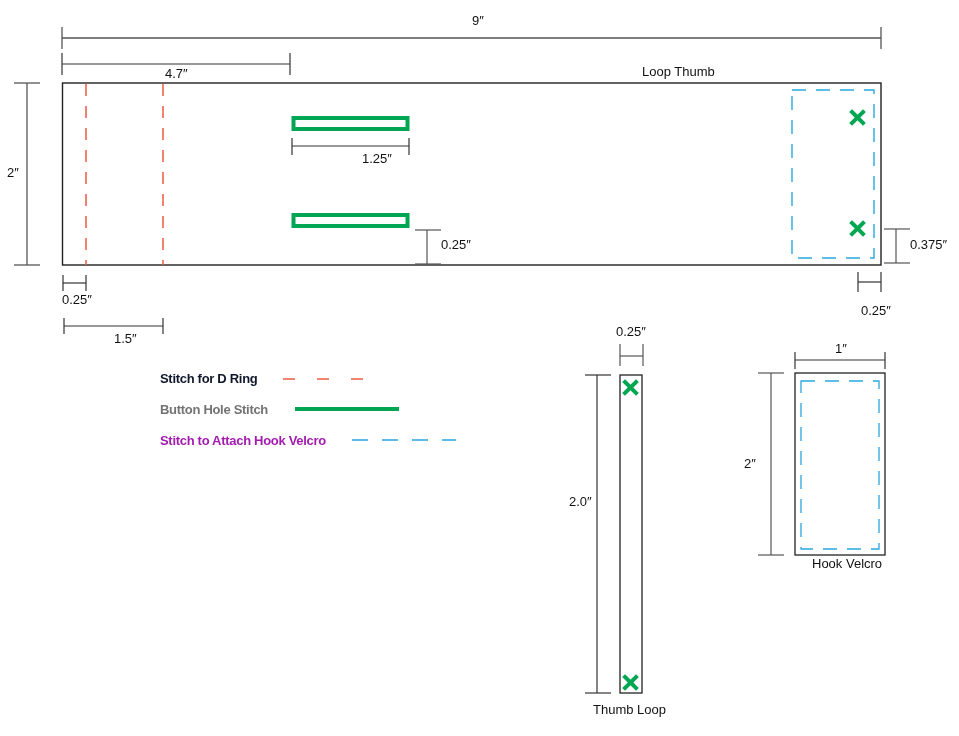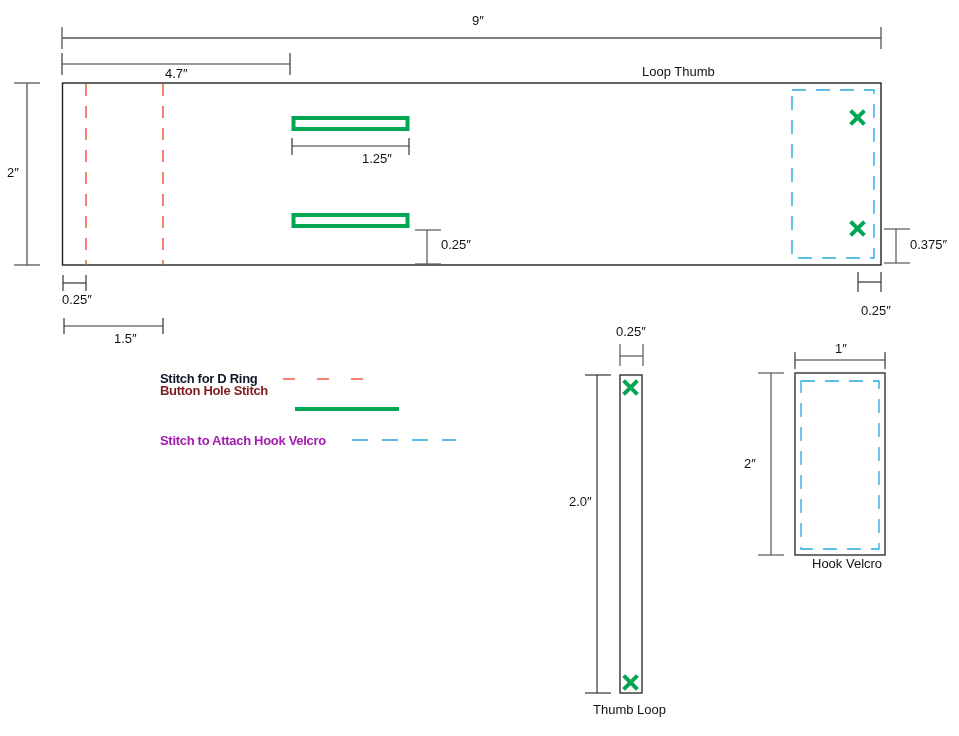--- a/index.html
+++ b/index.html
@@ -128,21 +128,21 @@
 <div class="lbl" style="left:642px;top:65px;">Loop Thumb</div>
 <div class="lbl" style="left:7px;top:166px;">2″</div>
 <div class="lbl" style="left:338px;top:152px;margin-left:24px;">1.25″</div>
 <div class="lbl" style="left:441px;top:238px;">0.25″</div>
 <div class="lbl" style="left:910px;top:238px;">0.375″</div>
 <div class="lbl" style="left:861px;top:304px;">0.25″</div>
 <div class="lbl" style="left:62px;top:293px;">0.25″</div>
 <div class="lbl" style="left:102px;top:332px;margin-left:12px;">1.5″</div>
 
 <div class="legend" style="left:160px;top:372px;color:#0f172a;">Stitch for D Ring</div>
-<div class="legend" style="left:160px;top:384px;color:#7f1d1d;">Button Hole Stitch</div>
+<div class="legend" style="left:160px;top:403px;color:#737373;">Button Hole Stitch</div>
 <div class="legend" style="left:160px;top:434px;color:#a21caf;">Stitch to Attach Hook Velcro</div>
 
 <div class="lbl" style="left:616px;top:325px;">0.25″</div>
 <div class="lbl" style="left:569px;top:495px;">2.0″</div>
 <div class="lbl" style="left:593px;top:703px;">Thumb Loop</div>
 
 <div class="lbl" style="left:835px;top:342px;">1″</div>
 <div class="lbl" style="left:744px;top:457px;">2″</div>
 <div class="lbl" style="left:804px;top:557px;margin-left:8px;">Hook Velcro</div>
 

